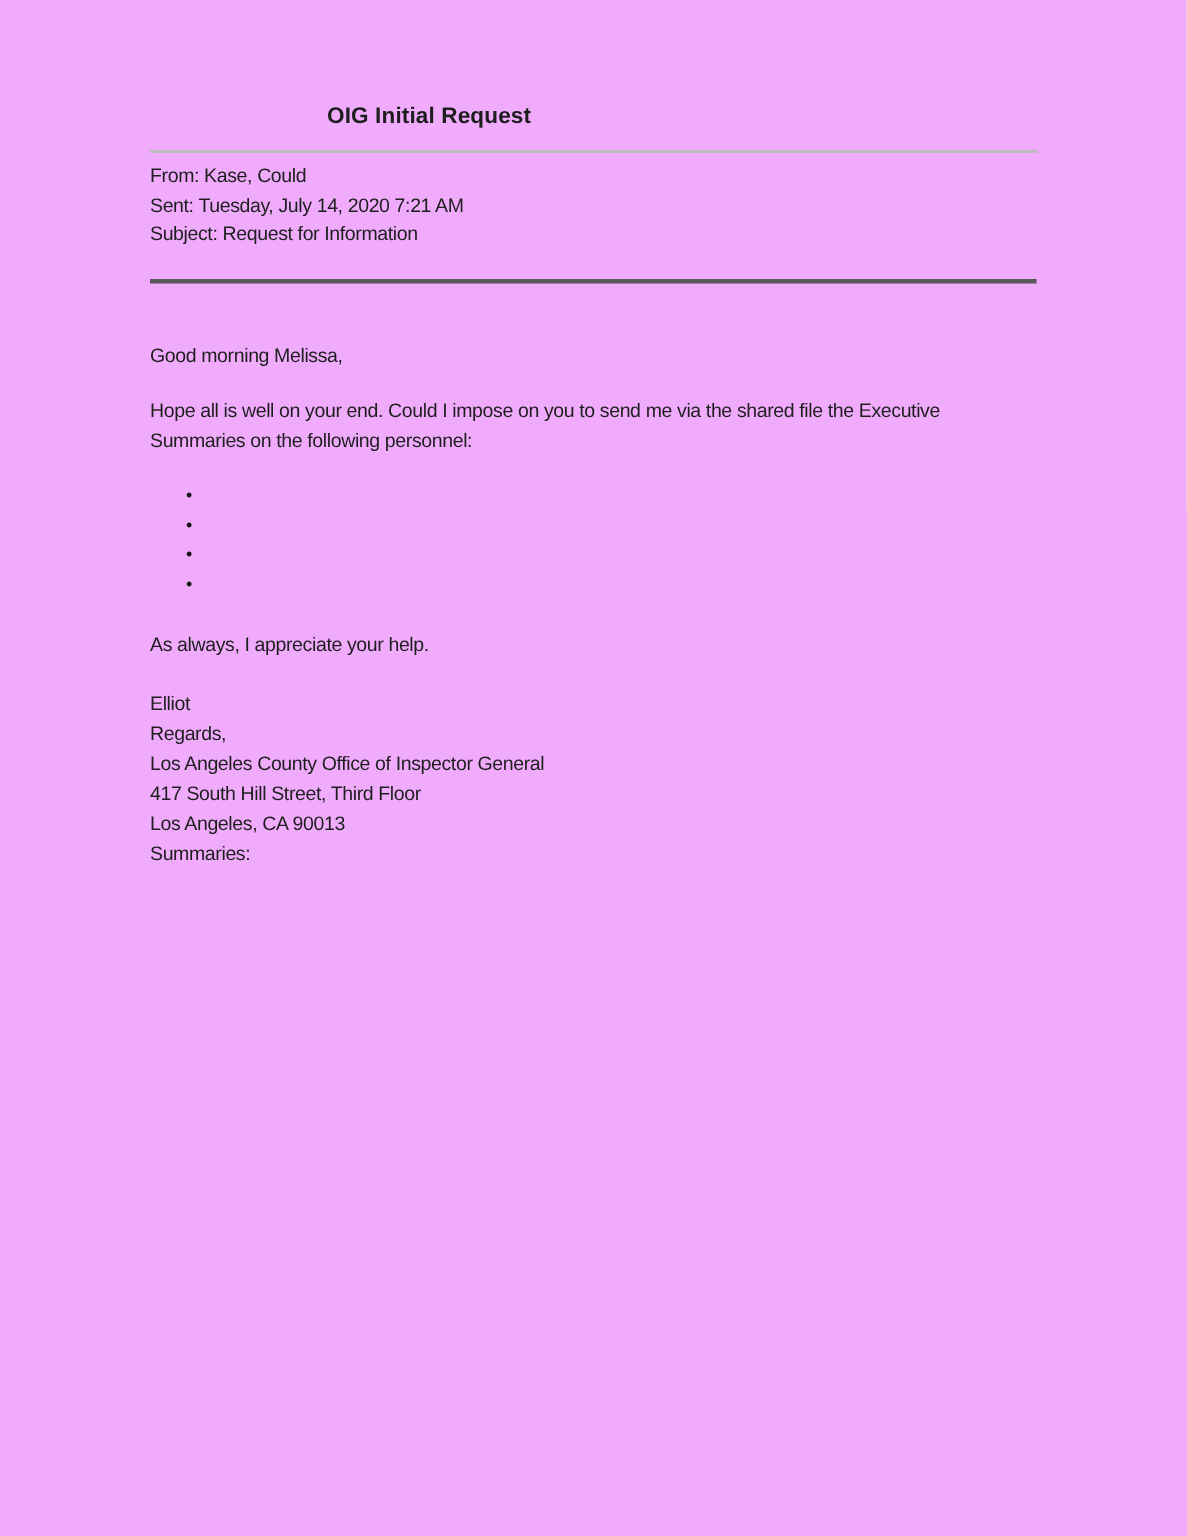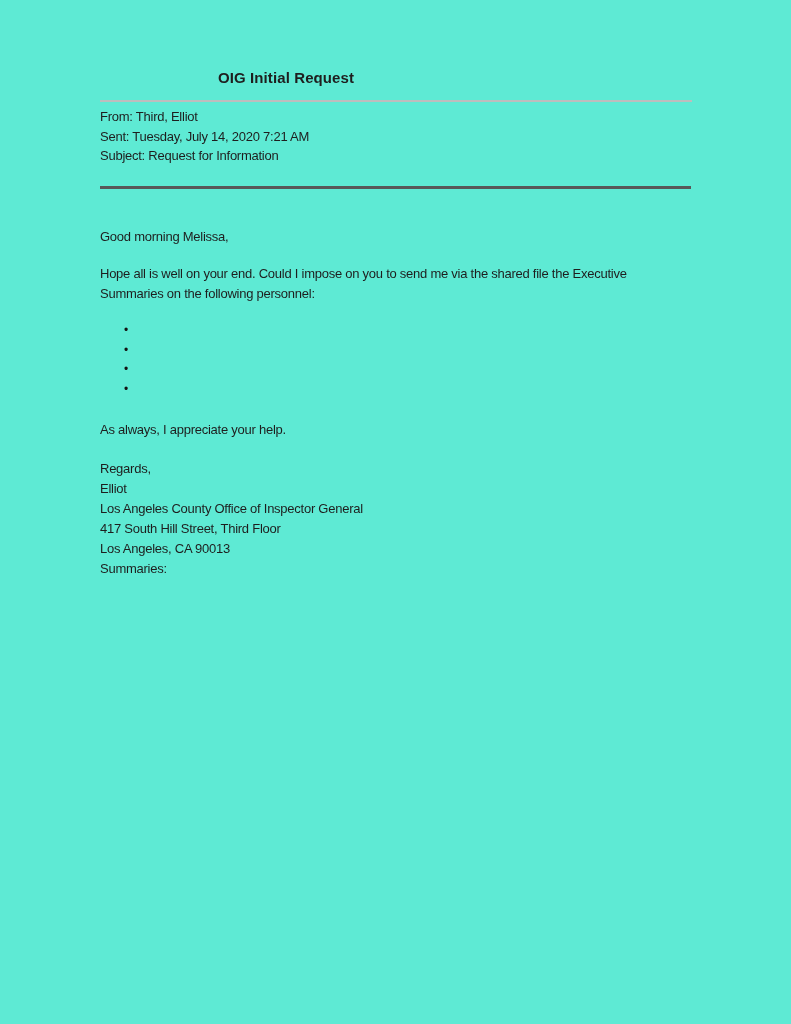--- a/index.html
+++ b/index.html
@@ -4,21 +4,21 @@
 <style>
   * { margin: 0; padding: 0; box-sizing: border-box; }
   html, body { background: #e8e8e8; }
   body {
     width: 791px; height: 1024px;
     font-family: "Liberation Sans", sans-serif;
   }
   .page {
     position: relative;
     width: 791px; height: 1024px;
-    background: #5eead4;
+    background: #f0abfc;
     overflow: hidden;
     color: #1e1e1e;
   }
   .txt {
     position: absolute;
     font-size: 13px;
     letter-spacing: -0.25px;
     line-height: 19.6px;
     white-space: nowrap;
     color: #1e1e1e;
@@ -77,21 +77,21 @@
 
 <div class="page">
 
   <div class="doc-title">OIG Initial Request</div>
 
   <div class="rule-thin"></div>
 
   <div class="email-header">
     <div class="txt hdr-row" style="position:static">
       <span class="hdr-label">From:</span>
-      <span>Third, Elliot</span>
+      <span>Kase, Could</span>
     </div>
     <div class="txt hdr-row" style="position:static">
       <span class="hdr-label">Sent:</span>
       <span>Tuesday, July 14, 2020 7:21 AM</span>
     </div>
     <div class="txt hdr-row" style="position:static">
       <span class="hdr-label">Subject:</span>
       <span>Request for Information</span>
     </div>
   </div>
@@ -119,21 +119,21 @@
     </li>
     <li class="bullet-item">
       <span class="bullet-marker">•</span>
       <span></span>
     </li>
   </ul>
 
   <div class="txt" style="left:100px; top:420px">As always, I appreciate your help.</div>
 
   <div class="signature">
+    <span class="sig-line">Elliot</span>
     <span class="sig-line">Regards,</span>
-    <span class="sig-line">Elliot</span>
     <span class="sig-line">Los Angeles County Office of Inspector General</span>
     <span class="sig-line">417 South Hill Street, Third Floor</span>
     <span class="sig-line">Los Angeles, CA 90013</span>
     <span class="sig-line">Summaries:</span>
   </div>
 
 </div>
 
 </body></html>

